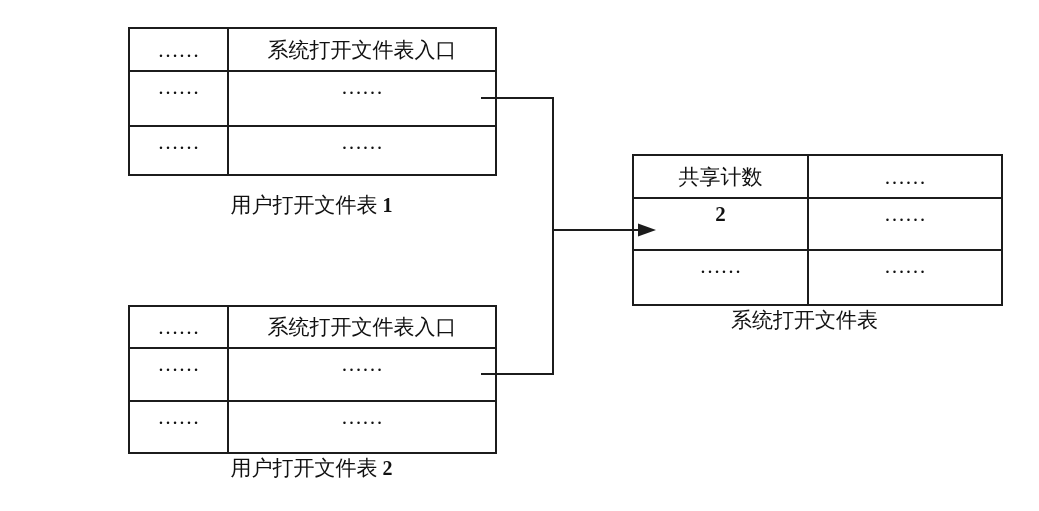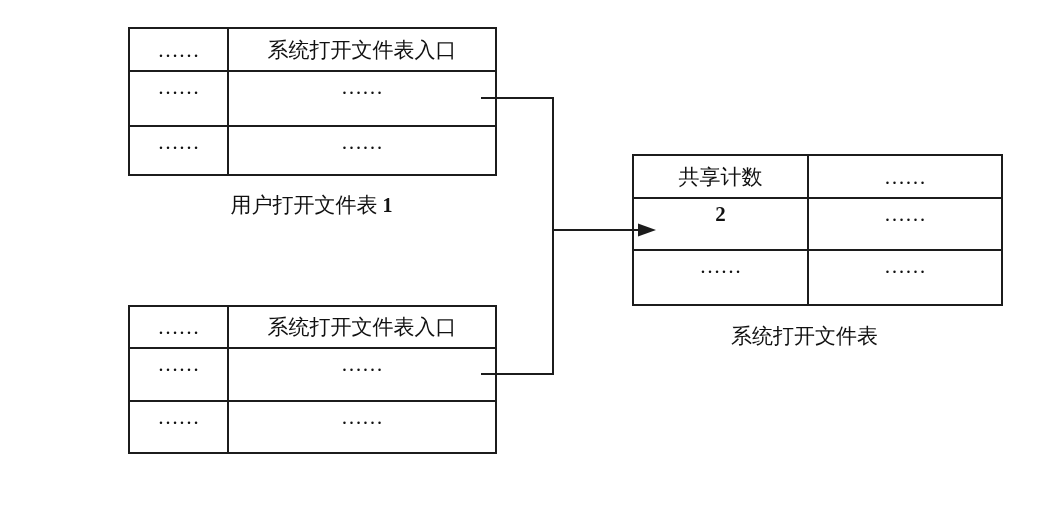--- a/index.html
+++ b/index.html
@@ -50,21 +50,21 @@
   }
   .caption {
     position: absolute;
     text-align: center;
     font-size: 21px;
     line-height: 24px;
     white-space: nowrap;
   }
   #caption-1 { left: 128px; top: 193px; width: 367px; }
   #caption-2 { left: 128px; top: 456px; width: 367px; }
-  #caption-s { left: 620px; top: 324px; width: 369px; text-align: center; }
+  #caption-s { left: 620px; top: 308px; width: 369px; text-align: center; }
   .caption .num {
     font-weight: bold;
     font-size: 20px;
     margin-left: 5px;
   }
   svg.overlay {
     position: absolute;
     left: 0;
     top: 0;
     pointer-events: none;
@@ -121,20 +121,23 @@
     <tr style="height:53px">
       <td>……</td>
       <td>……</td>
     </tr>
     <tr style="height:52px">
       <td>……</td>
       <td>……</td>
     </tr>
   </tbody>
     </table>
+  <div class="caption" id="caption-2">
+    <span>用户打开文件表</span><span class="num">2</span>
+  </div>
 
   <table class="tbl" id="system-table">
     <colgroup>
         <col style="width:175px">
         <col style="width:194px">
       </colgroup>
     <tbody>
         <tr class="hdr-row" style="height:43px">
       <td>共享计数</td>
       <td>……</td>

